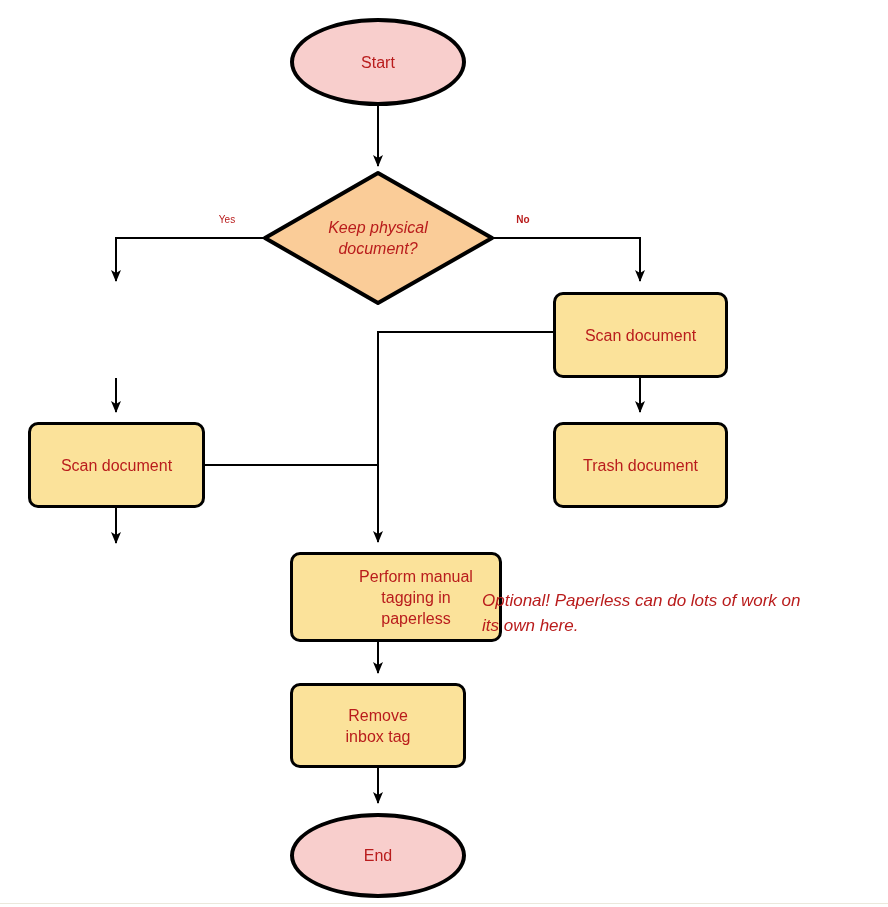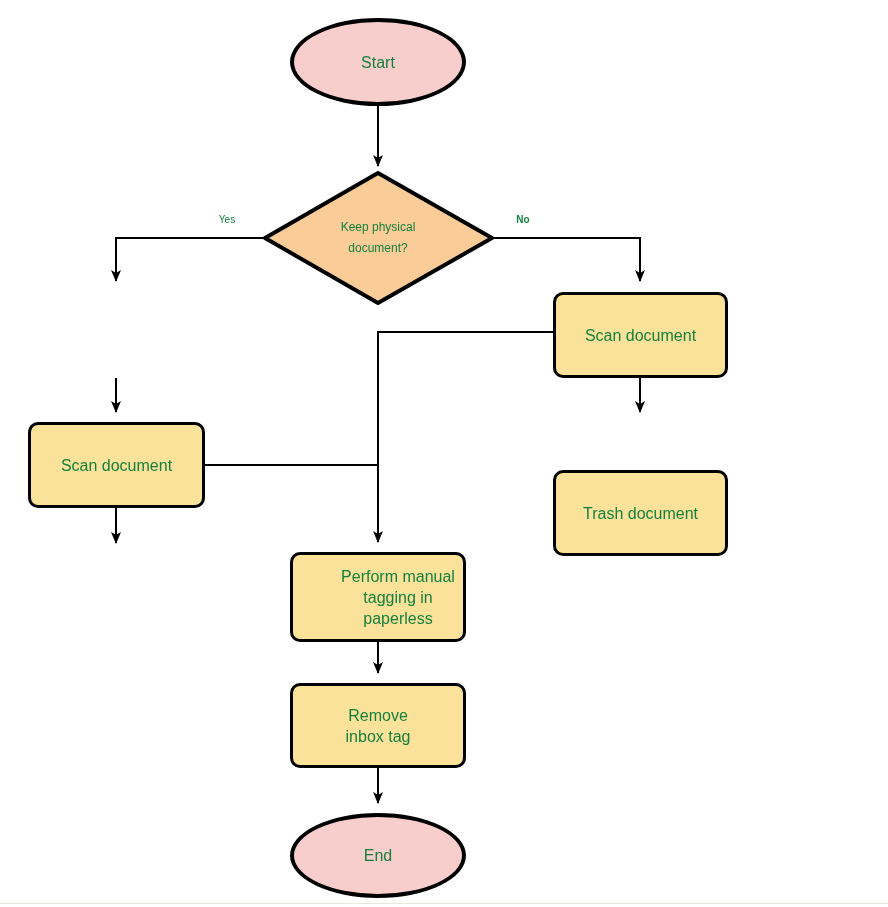--- a/index.html
+++ b/index.html
@@ -8,21 +8,21 @@
     --terminal-fill:#F8CECC;
     --stroke:#000000;
     --canvas:#FFFFFF;
   }
   html,body{margin:0;padding:0;background:var(--canvas);}
   .canvas{
     position:relative;
     width:888px;height:907px;
     background:var(--canvas);
     font-family:"Liberation Sans", sans-serif;
-    color:#15803d;
+    color:#b91c1c;
     overflow:hidden;
   }
   .edges-svg{position:absolute;left:0;top:0;width:888px;height:907px;}
   .node{
     position:absolute;
     display:flex;align-items:center;justify-content:center;
     text-align:center;
     white-space:pre-line;
     font-size:16px;line-height:21px;
     box-sizing:border-box;
@@ -34,21 +34,21 @@
   }
   .terminal{
     background:var(--terminal-fill);
     border:4px solid var(--stroke);
     border-radius:50%;
   }
   .decision-label{
     position:absolute;
     display:flex;align-items:center;justify-content:center;
     text-align:center;white-space:pre-line;
-    font-size:12px;line-height:21px;
+    font-size:16px;line-height:21px;font-style:italic;
   }
   .edge-label{
     position:absolute;
     font-size:10px;line-height:18px;
     text-align:center;
   }
   .note{
     position:absolute;
     font-style:italic;
     font-size:17px;line-height:25px;
@@ -98,30 +98,32 @@
 
   <div class="node process" style="left:28px;top:422px;width:177px;height:86px;">
     <span>Scan document</span>
   </div>
 
 
   <div class="node process" style="left:553px;top:292px;width:175px;height:86px;">
     <span>Scan document</span>
   </div>
 
-  <div class="node process" style="left:553px;top:422px;width:175px;height:86px;margin-top:48px;">
+  <div class="node process" style="left:553px;top:422px;width:175px;height:86px;">
     <span>Trash document</span>
   </div>
 
-  <div class="node process" style="left:290px;top:552px;width:176px;height:90px;padding-left:40px;">
+  <div class="node process" style="left:290px;top:552px;width:212px;height:90px;padding-left:40px;">
     <span>Perform manual
 tagging in
 paperless</span>
   </div>
 
+  <div class="note" style="left:482px;top:588px;width:404px;">Optional! Paperless can do lots of work on
+its own here.</div>
 
   <div class="node terminal" style="left:290px;top:813px;width:176px;height:85px;">
     <span>End</span>
   </div>
 
   <div class="node process" style="left:290px;top:683px;width:176px;height:85px;">
     <span>Remove
 inbox tag</span>
   </div>
 

